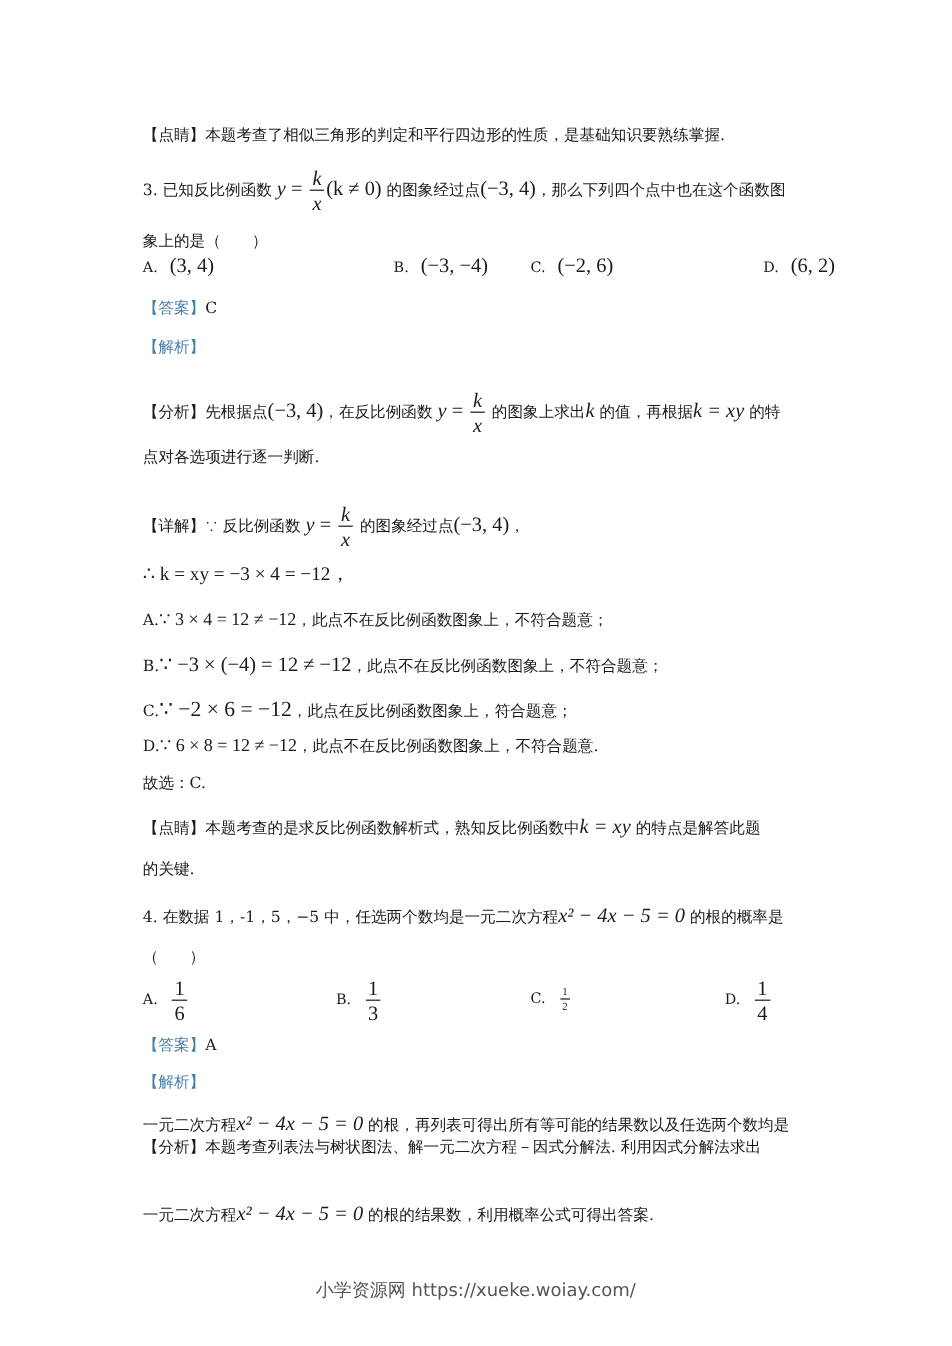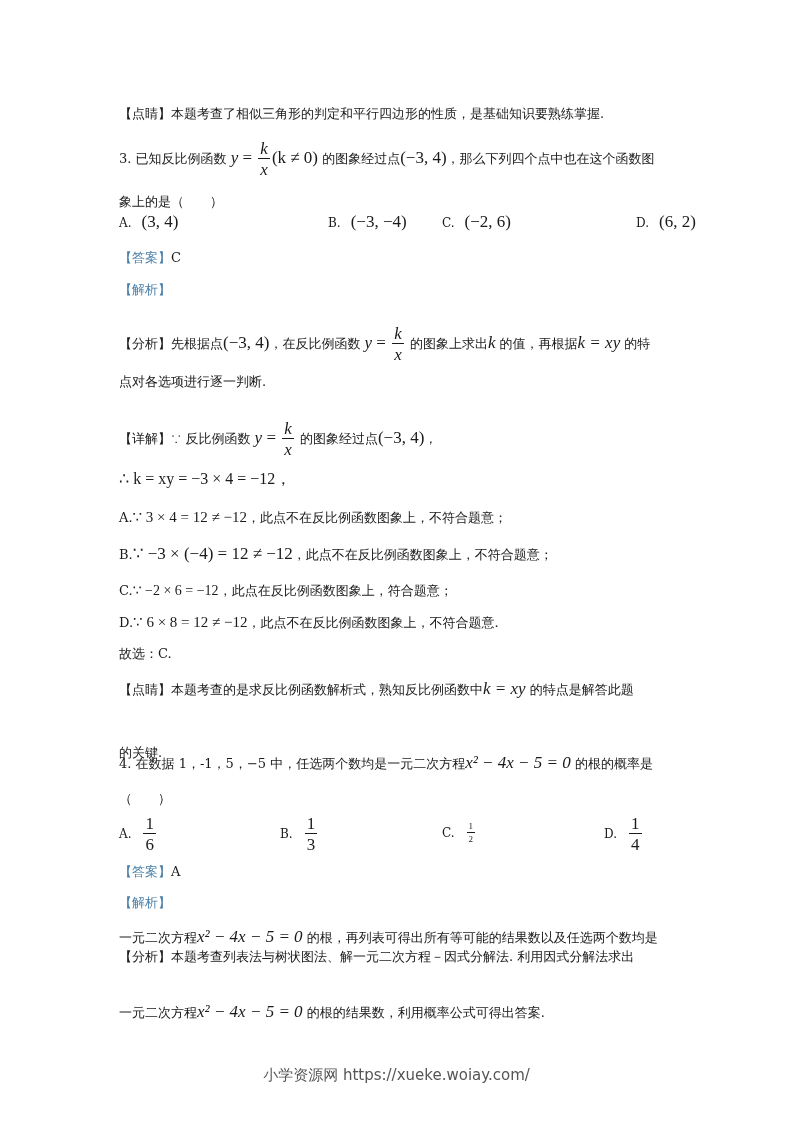--- a/index.html
+++ b/index.html
@@ -73,29 +73,29 @@
       <span class="num it">k</span>
       <span class="den it">x</span>
     </span>
   <span>的图象经过点</span><span class="math">(−3, 4)</span><span>，</span>
 </div>
 
 <div class="line math" style="top:469px; font-size:16px;">∴ k = xy = −3 × 4 = −12，</div>
 
 <div class="line" style="top:507px;"><span>A.</span><span class="math" style="font-size:15px;">∵ 3 × 4 = 12 ≠ −12</span><span>，此点不在反比例函数图象上，不符合题意；</span></div>
 <div class="line" style="top:544px;"><span>B.</span><span class="math">∵ −3 × (−4) = 12 ≠ −12</span><span>，此点不在反比例函数图象上，不符合题意；</span></div>
-<div class="line" style="top:581px;"><span>C.</span><span class="math" style="font-size:14px;">∵ −2 × 6 = −12</span><span>，此点在反比例函数图象上，符合题意；</span></div>
+<div class="line" style="top:581px;"><span>C.</span><span class="math" style="font-size:18px;">∵ −2 × 6 = −12</span><span>，此点在反比例函数图象上，符合题意；</span></div>
 <div class="line" style="top:612px;"><span>D.</span><span class="math" style="font-size:15px;">∵ 6 × 8 = 12 ≠ −12</span><span>，此点不在反比例函数图象上，不符合题意.</span></div>
 <div class="line" style="top:644px;">故选：C.</div>
 
 <div class="line" style="top:679px;">
   <span>【点睛】</span><span>本题考查的是求反比例函数解析式，熟知反比例函数中</span><span class="math it">k = xy</span>
   <span>的特点是解答此题</span>
 </div>
-<div class="line" style="top:715px;margin-top:28px;">的关键.</div>
+<div class="line" style="top:715px;">的关键.</div>
 
 <div class="line" style="top:753px;">
   <span>4.</span>
   <span>在数据 1，-1，5，−5 中，任选两个数均是一元二次方程</span><span class="math it">x² − 4x − 5 = 0</span>
   <span>的根的概率是</span>
 </div>
 <div class="line" style="top:789px;">（　　）</div>
 
 <div class="opt" style="left:119px; top:815px;"><span class="lbl">A.</span><span class="frac">
       <span class="num">1</span>

